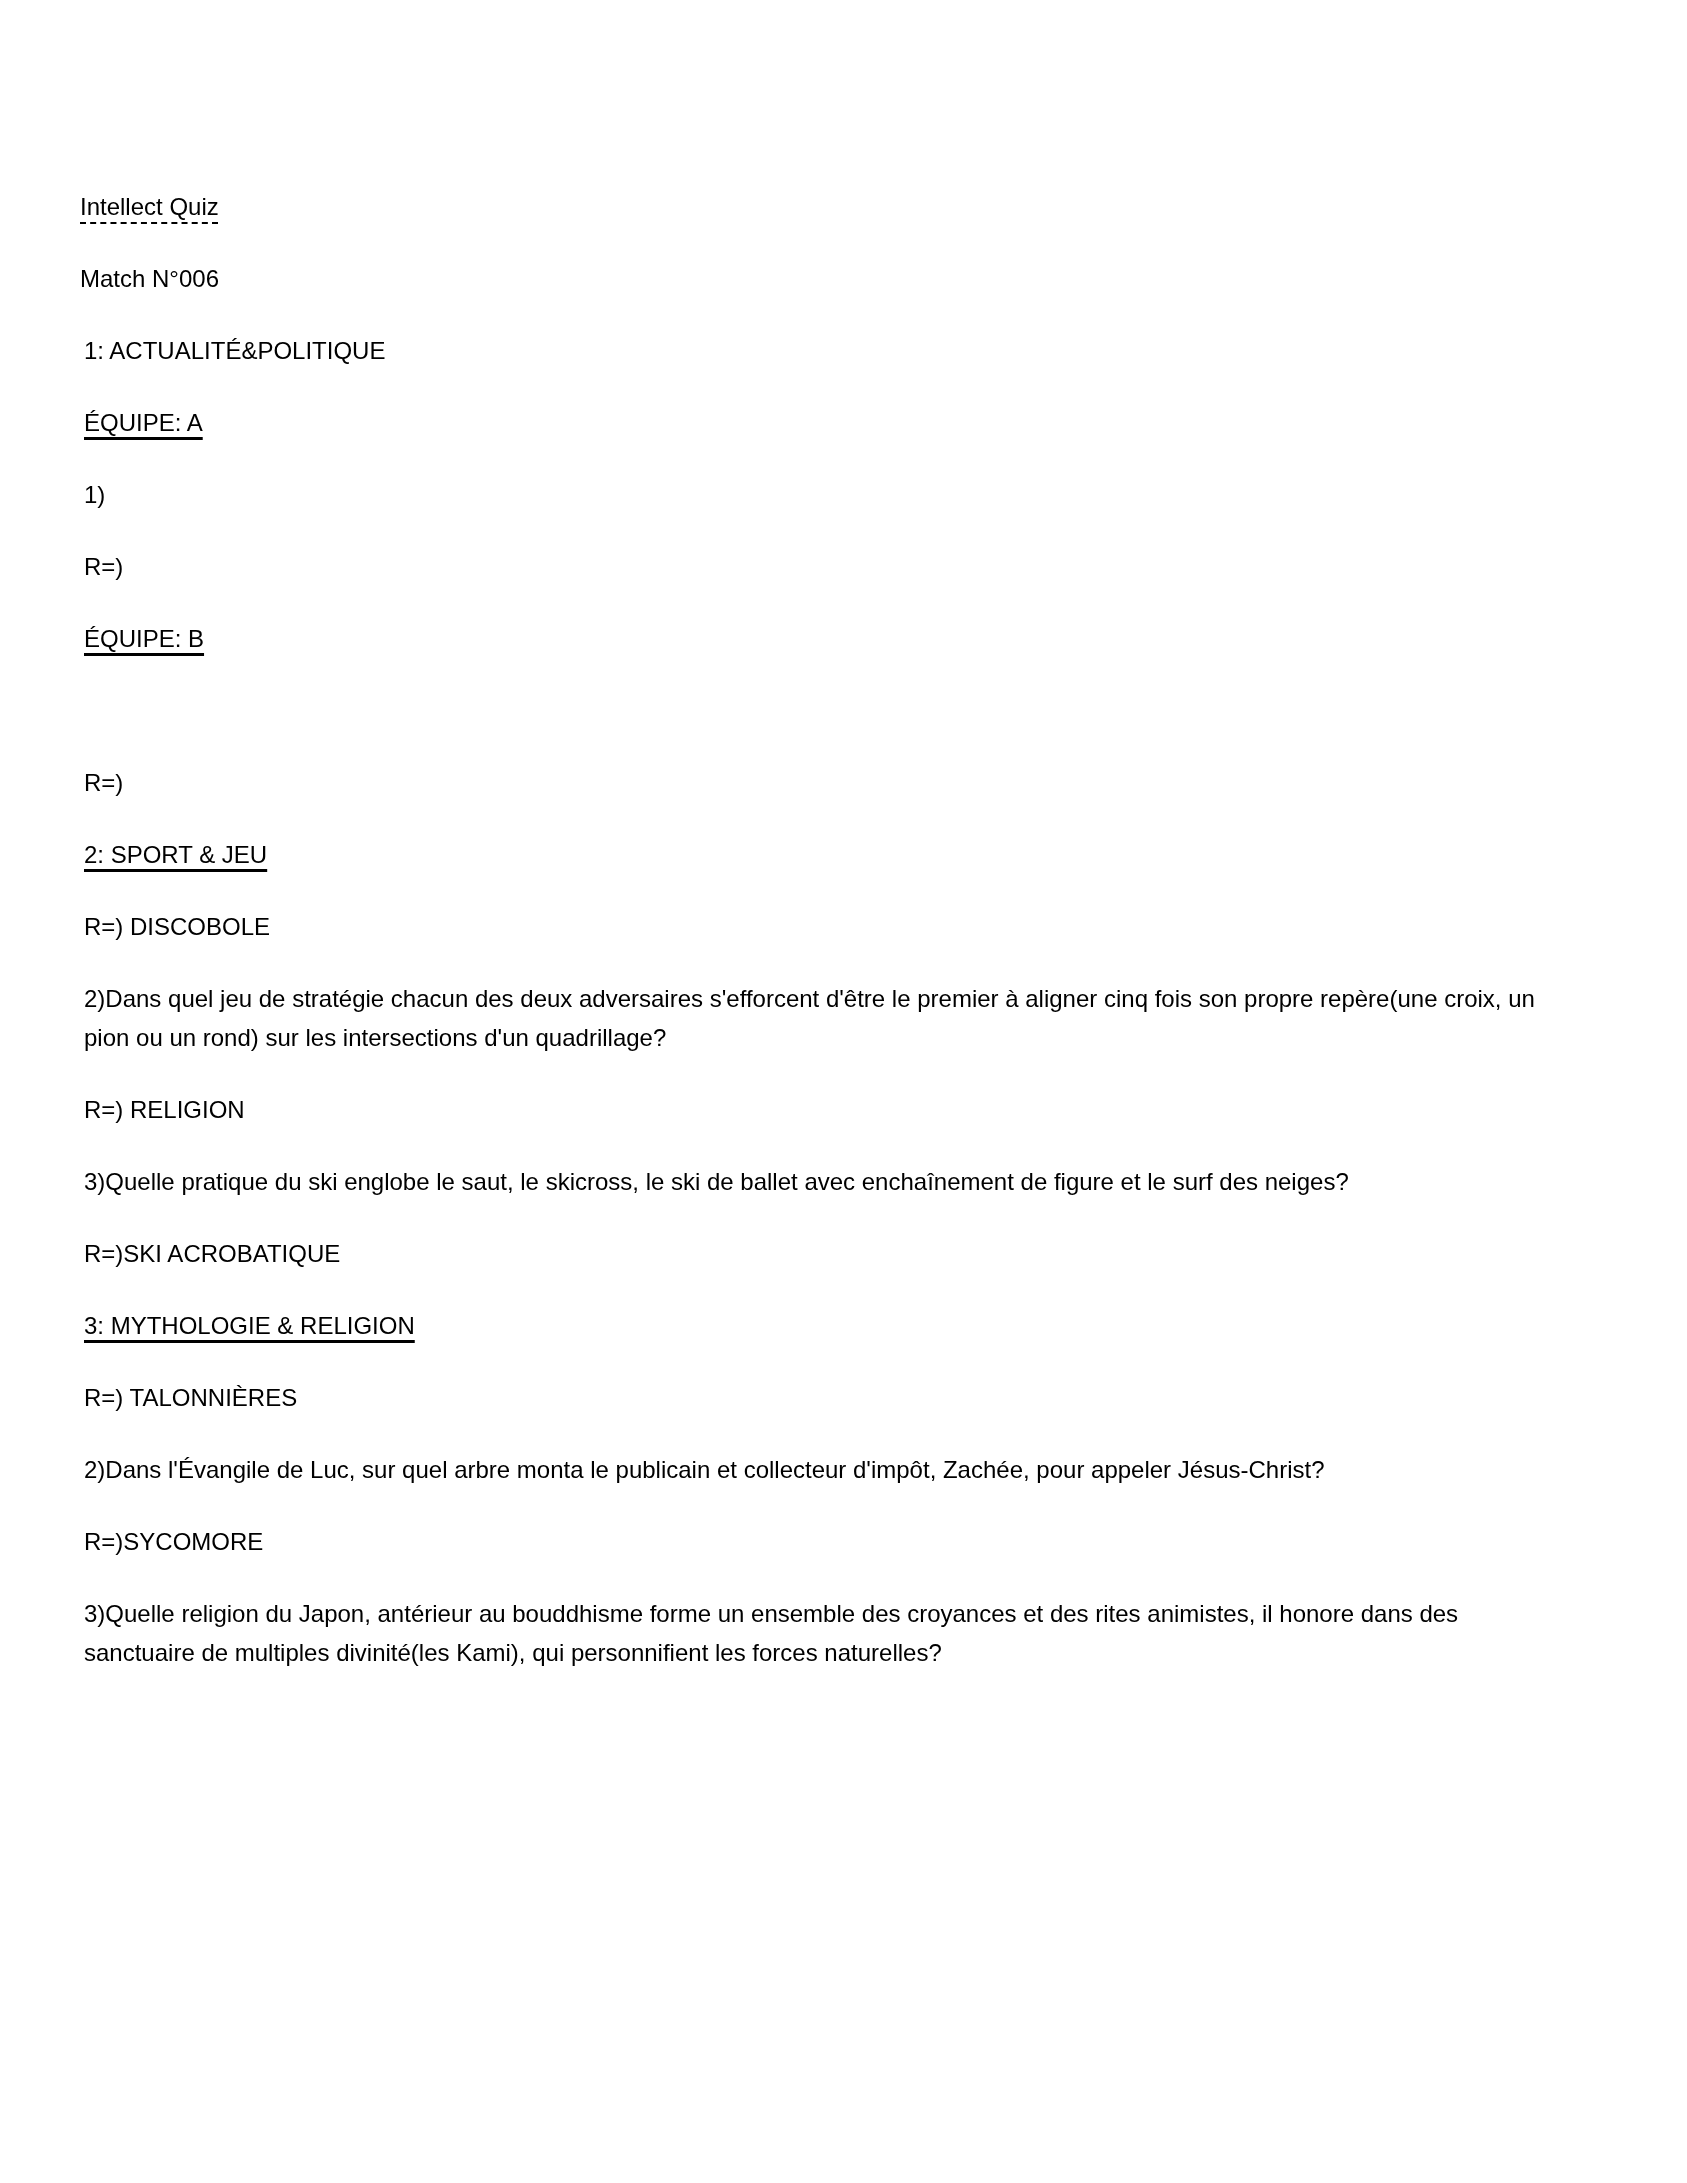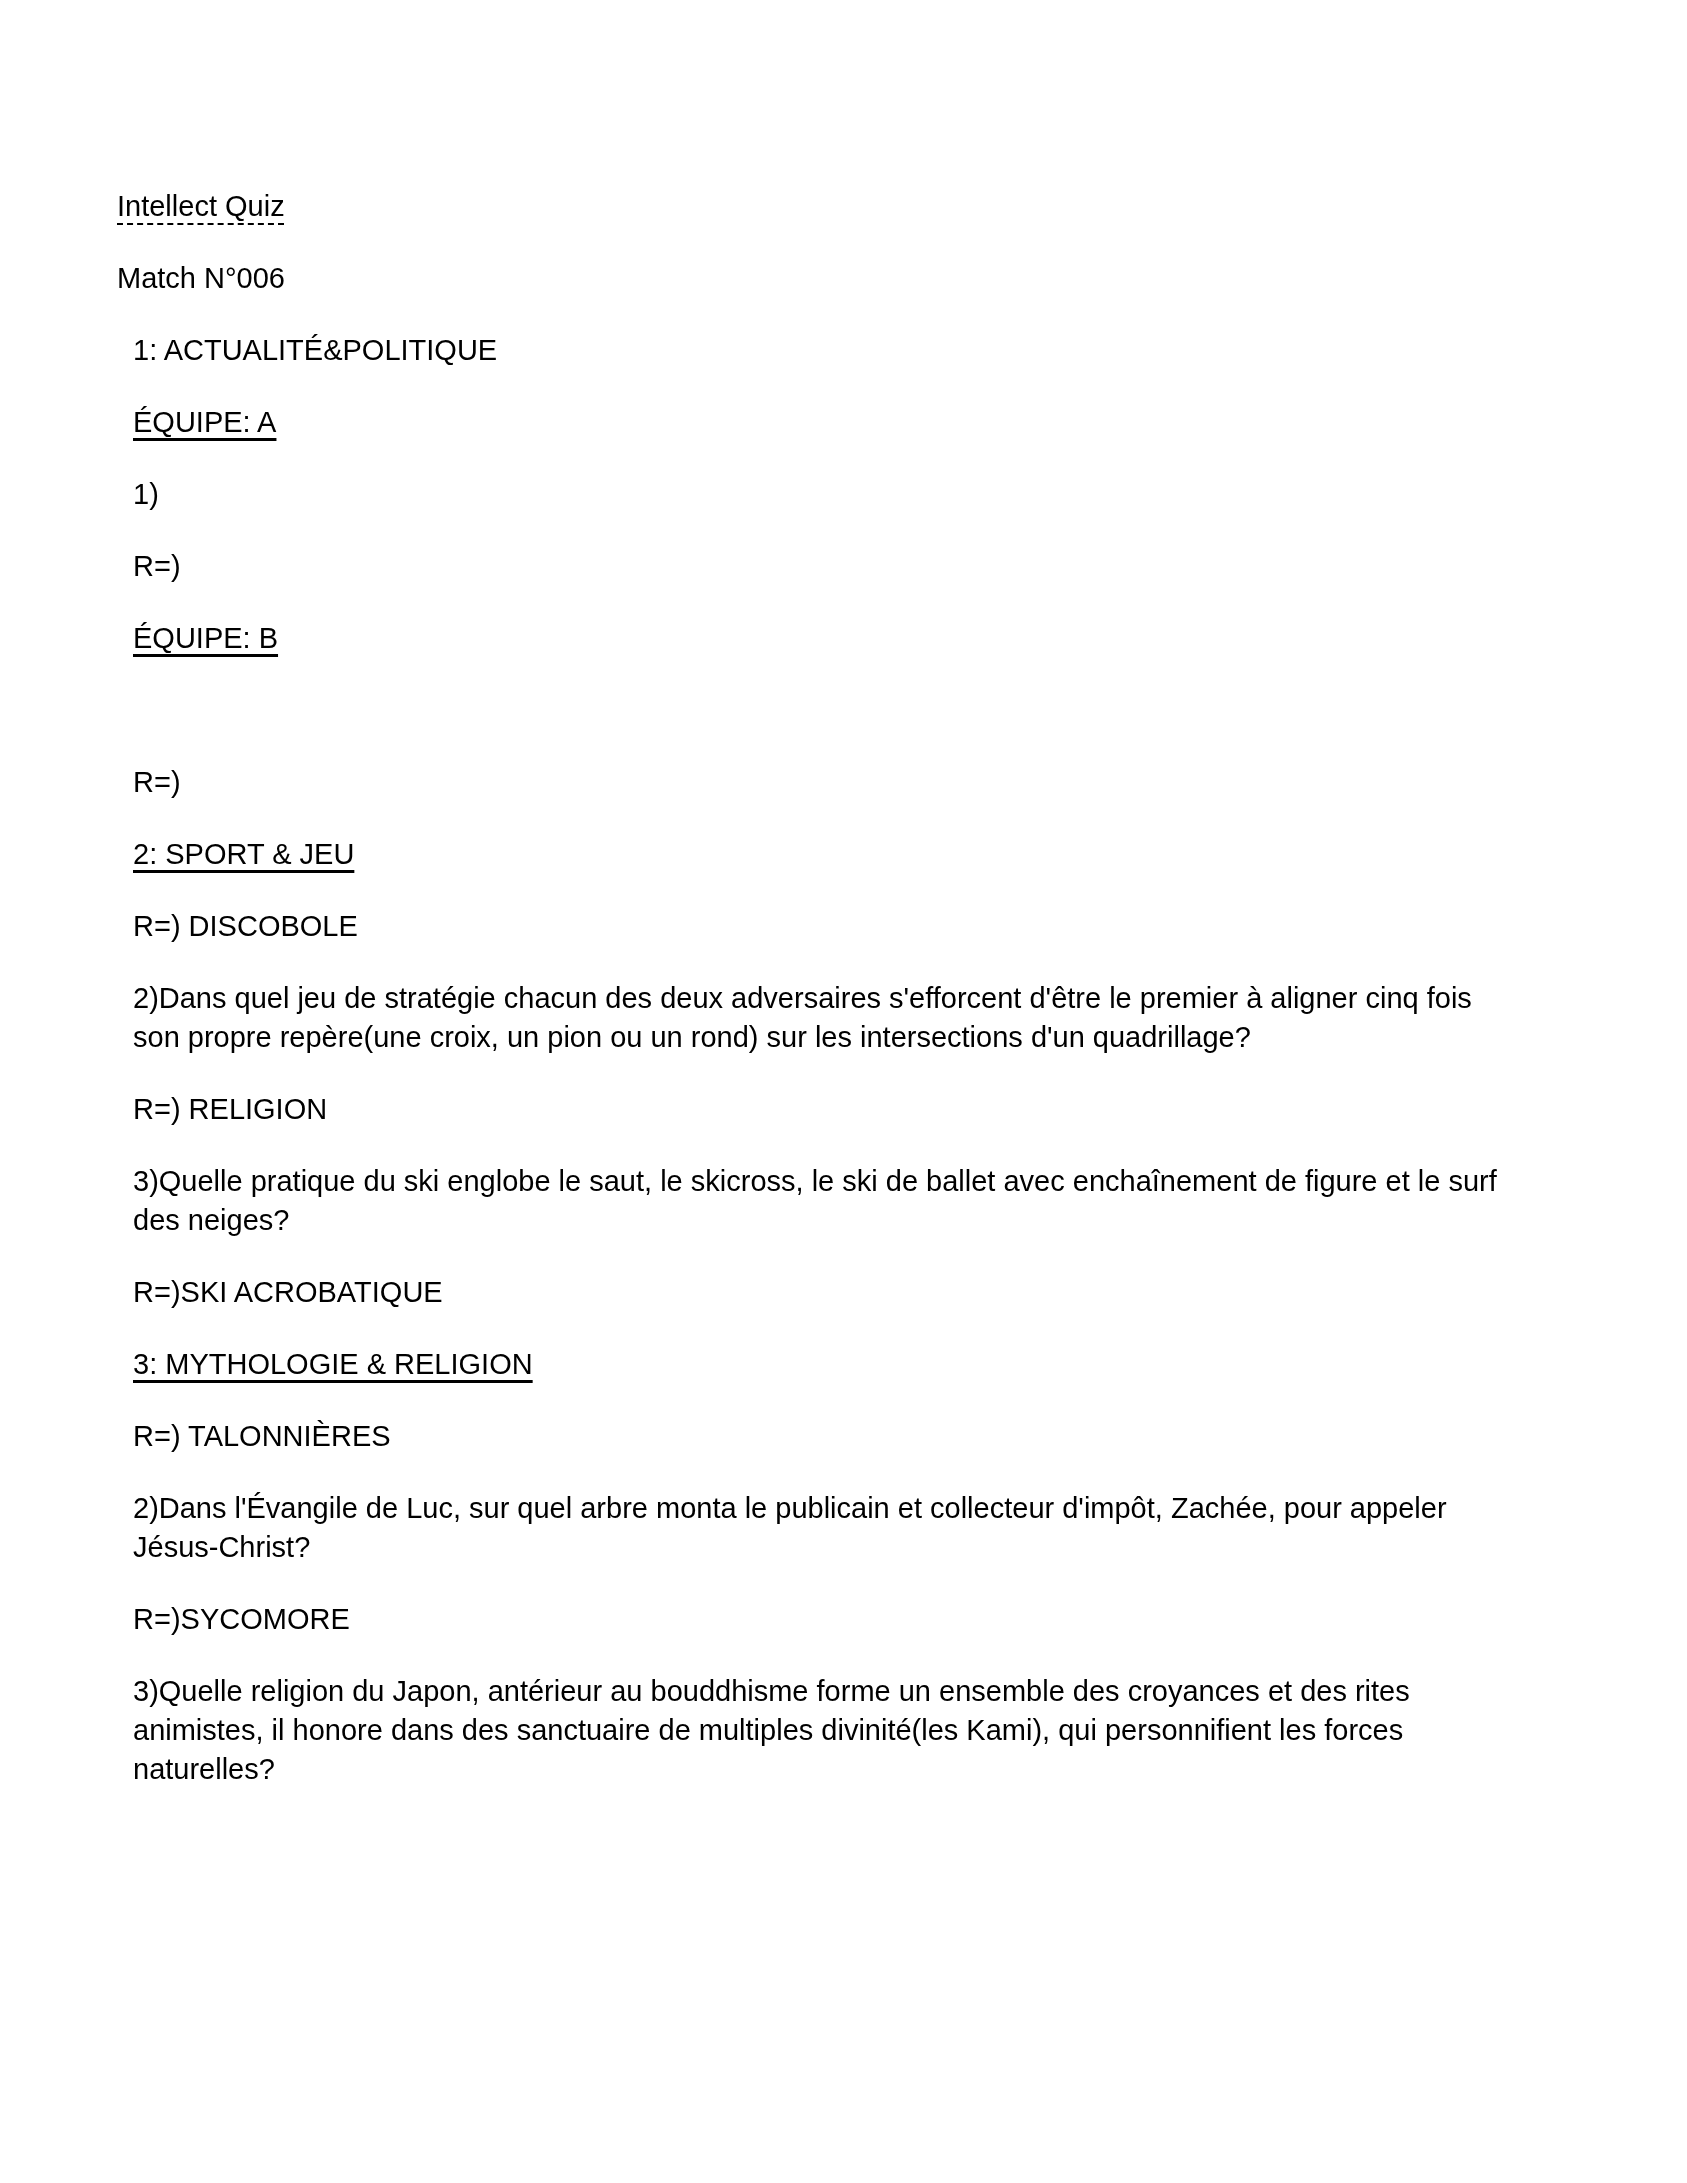--- a/index.html
+++ b/index.html
@@ -7,23 +7,23 @@
     padding: 0;
     background: #ffffff;
   }
   .page {
     box-sizing: border-box;
     width: 1687px;
     height: 2183px;
     background: #ffffff;
     color: #000000;
     font-family: "Liberation Sans", "DejaVu Sans", sans-serif;
-    font-size: 29px;
+    font-size: 24px;
     line-height: 39px;
-    padding: 187px 145px 0 117px;
+    padding: 187px 145px 0 80px;
     overflow: hidden;
   }
   .page p {
     margin: 0 0 33px 0;
     white-space: pre-wrap;
   }
   .blank {
     height: 39px;
   }
   .u-solid {
@@ -31,21 +31,21 @@
     text-decoration-style: solid;
     text-decoration-thickness: 2.8px;
     text-underline-offset: 6.2px;
   }
   .u-dashed {
     text-decoration-line: underline;
     text-decoration-style: dashed;
     text-decoration-thickness: 2.1px;
     text-underline-offset: 6.9px;
   }
-  section { margin: 16px; padding: 0; }
+  section { margin: 4px; padding: 0; }
 </style>
 </head>
 <body>
 
 <div class="page">
 
   <p class="u-dashed">Intellect Quiz</p>
   <p>Match N°006</p>
 
   <section>

